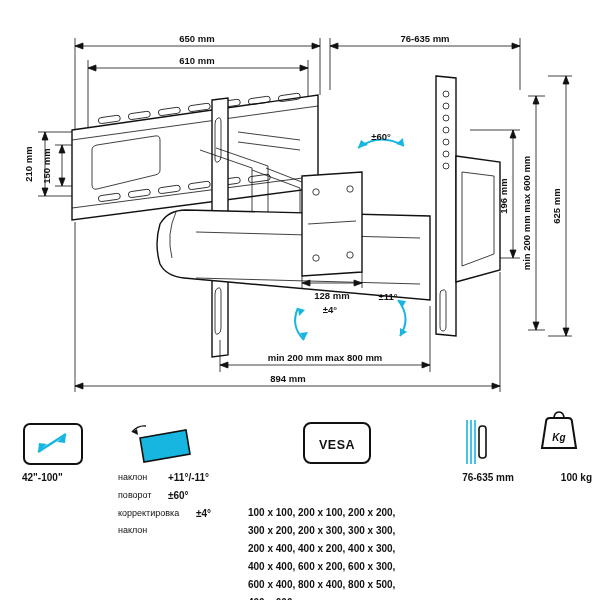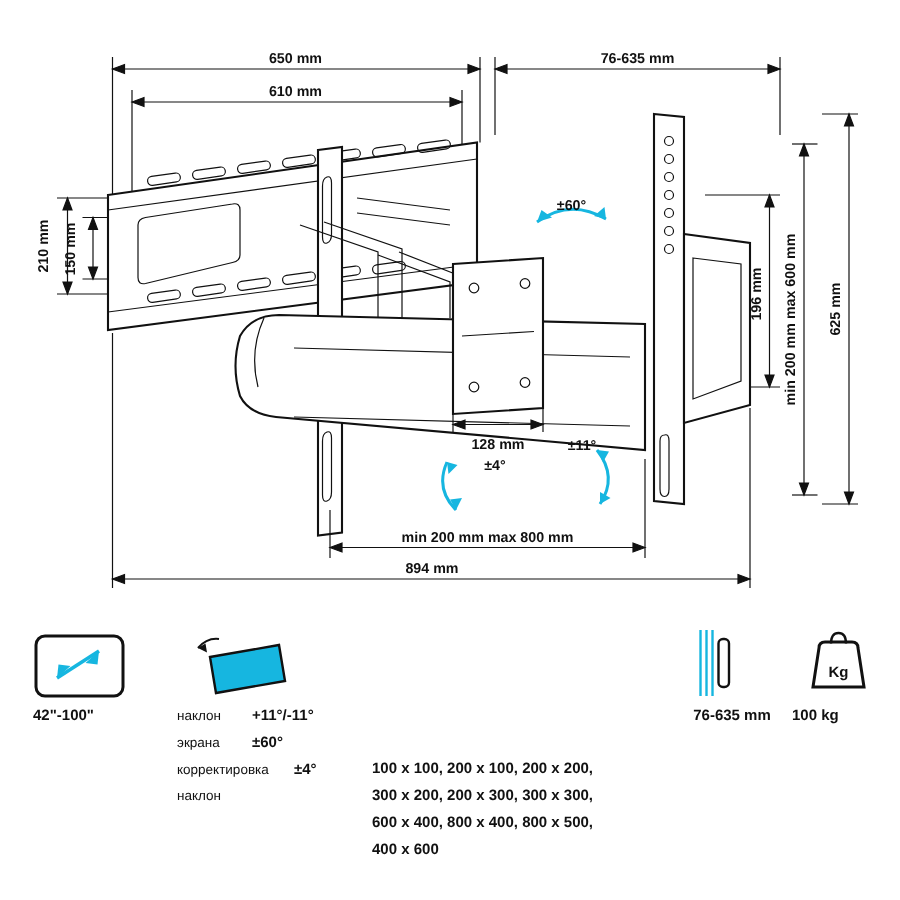--- a/index.html
+++ b/index.html
@@ -215,50 +215,58 @@
 
       <div class="icon-cell" style="left:130px;top:14px;">
         <svg width="66" height="44" viewBox="0 0 66 44">
           <path d="M10 16 L56 8 L60 32 L14 40 Z" fill="#16b6e0" stroke="#111" stroke-width="1.6"></path>
           <path d="M2 10 q6 -7 14 -6" fill="none" stroke="#111" stroke-width="1.4"></path>
           <path d="M2 10 l5 -3 l1 6 z" fill="#111"></path>
         </svg>
       </div>
       <div class="lbl-left" style="left:118px;top:62px;">наклон</div>
       <div class="lbl-val" style="left:168px;top:62px;text-align:center;">+11°/-11°</div>
-      <div class="lbl-left" style="left:118px;top:80px;">экрана</div>
+      <div class="lbl-left" style="left:118px;top:80px;">поворот</div>
       <div class="lbl-val" style="left:168px;top:80px;">±60°</div>
       <div class="lbl-left" style="left:118px;top:98px;">корректировка</div>
       <div class="lbl-val" style="left:196px;top:98px;">±4°</div>
       <div class="lbl-left" style="left:118px;top:115px;">наклон</div>
 
+      <div class="icon-cell" style="left:302px;top:12px;">
+        <svg width="70" height="46" viewBox="0 0 70 46">
+          <rect x="2" y="3" width="66" height="40" rx="7" fill="none" stroke="#111" stroke-width="2"></rect>
+          <text x="35" y="29" text-anchor="middle" class="vesa">VESA</text>
+        </svg>
+      </div>
       <div class="vesa-list">
         <div>100 x 100, 200 x 100, 200 x 200,</div>
         <div>300 x 200, 200 x 300, 300 x 300,</div>
+        <div>200 x 400, 400 x 200, 400 x 300,</div>
+        <div>400 x 400, 600 x 200, 600 x 300,</div>
         <div>600 x 400, 800 x 400, 800 x 500,</div>
         <div>400 x 600</div>
       </div>
 
       <div class="icon-cell" style="left:462px;top:8px;">
         <svg width="34" height="54" viewBox="0 0 34 54">
           <g stroke="#16b6e0" stroke-width="1.6">
             <line x1="5" y1="4" x2="5" y2="48"></line>
             <line x1="9" y1="4" x2="9" y2="48"></line>
             <line x1="13" y1="4" x2="13" y2="48"></line>
           </g>
           <rect x="17" y="10" width="7" height="32" rx="3" fill="none" stroke="#111" stroke-width="1.6"></rect>
         </svg>
       </div>
       <div class="lbl-val" style="left:438px;top:62px;width:100px;text-align:center;">76-635 mm</div>
 
-      <div class="icon-cell" style="left:536px;top:10px;">
+      <div class="icon-cell" style="left:536px;top:0;font-style:italic;">
         <svg width="46" height="46" viewBox="0 0 46 46">
           <path d="M6 40 L10 14 q0 -4 4 -4 h18 q4 0 4 4 L40 40 Z" fill="none" stroke="#111" stroke-width="2"></path>
           <path d="M18 11 q0 -7 5 -7 q5 0 5 7" fill="none" stroke="#111" stroke-width="1.6"></path>
           <text x="23" y="33" text-anchor="middle" class="spec">Kg</text>
         </svg>
       </div>
-      <div class="lbl-val" style="left:528px;top:62px;width:64px;text-align:left;">100 kg</div>
+      <div class="lbl-val" style="left:528px;top:62px;width:64px;text-align:right;">100 kg</div>
 
     </div>
   </div>
 
 </div>
 
 </body></html>

